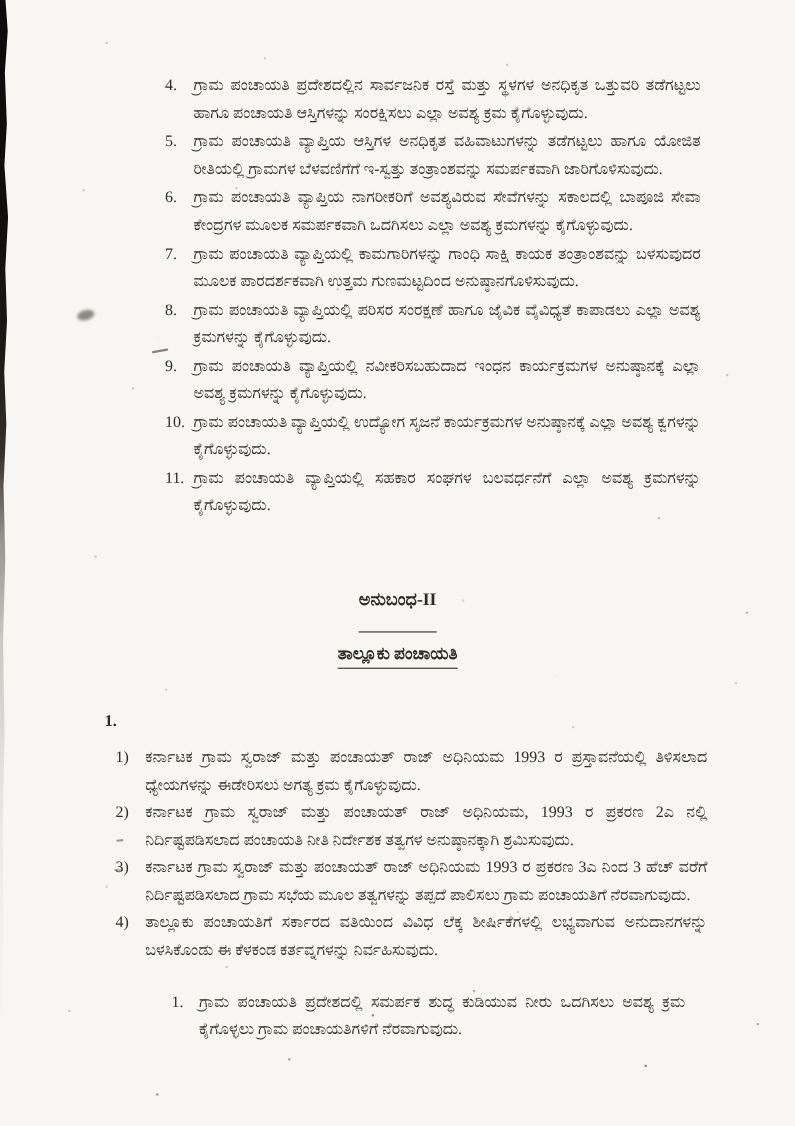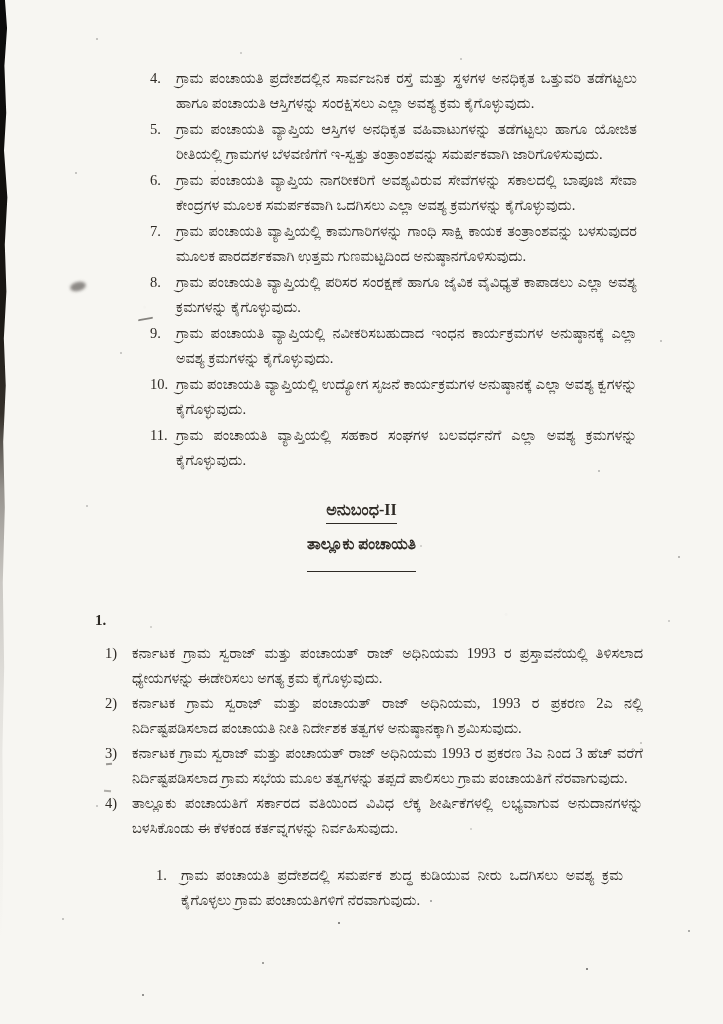--- a/index.html
+++ b/index.html
@@ -118,31 +118,32 @@
   }
   .headings {
     margin-top: 24px;
     text-align: center;
   }
   .h-appendix {
     display: inline-block;
     font-weight: bold;
     font-size: 16px;
     border-bottom: 1.5px solid #2e2a25;
-    padding-bottom: 1px;
+    padding-bottom: 16px;
+    margin-top: 36px;
   }
   .h-sub {
     margin-top: 7px;
   }
   .h-sub span {
     display: inline-block;
     font-weight: bold;
     font-size: 15.5px;
     border-bottom: 1.5px solid #2e2a25;
-    padding-bottom: 15px;
+    padding-bottom: 0;
     text-align: right;
   }
   .section {
     margin: 36px 83px 0 95px;
   }
   .section-heading {
     font-weight: bold;
     font-size: 15px;
     display: flex;
   }

